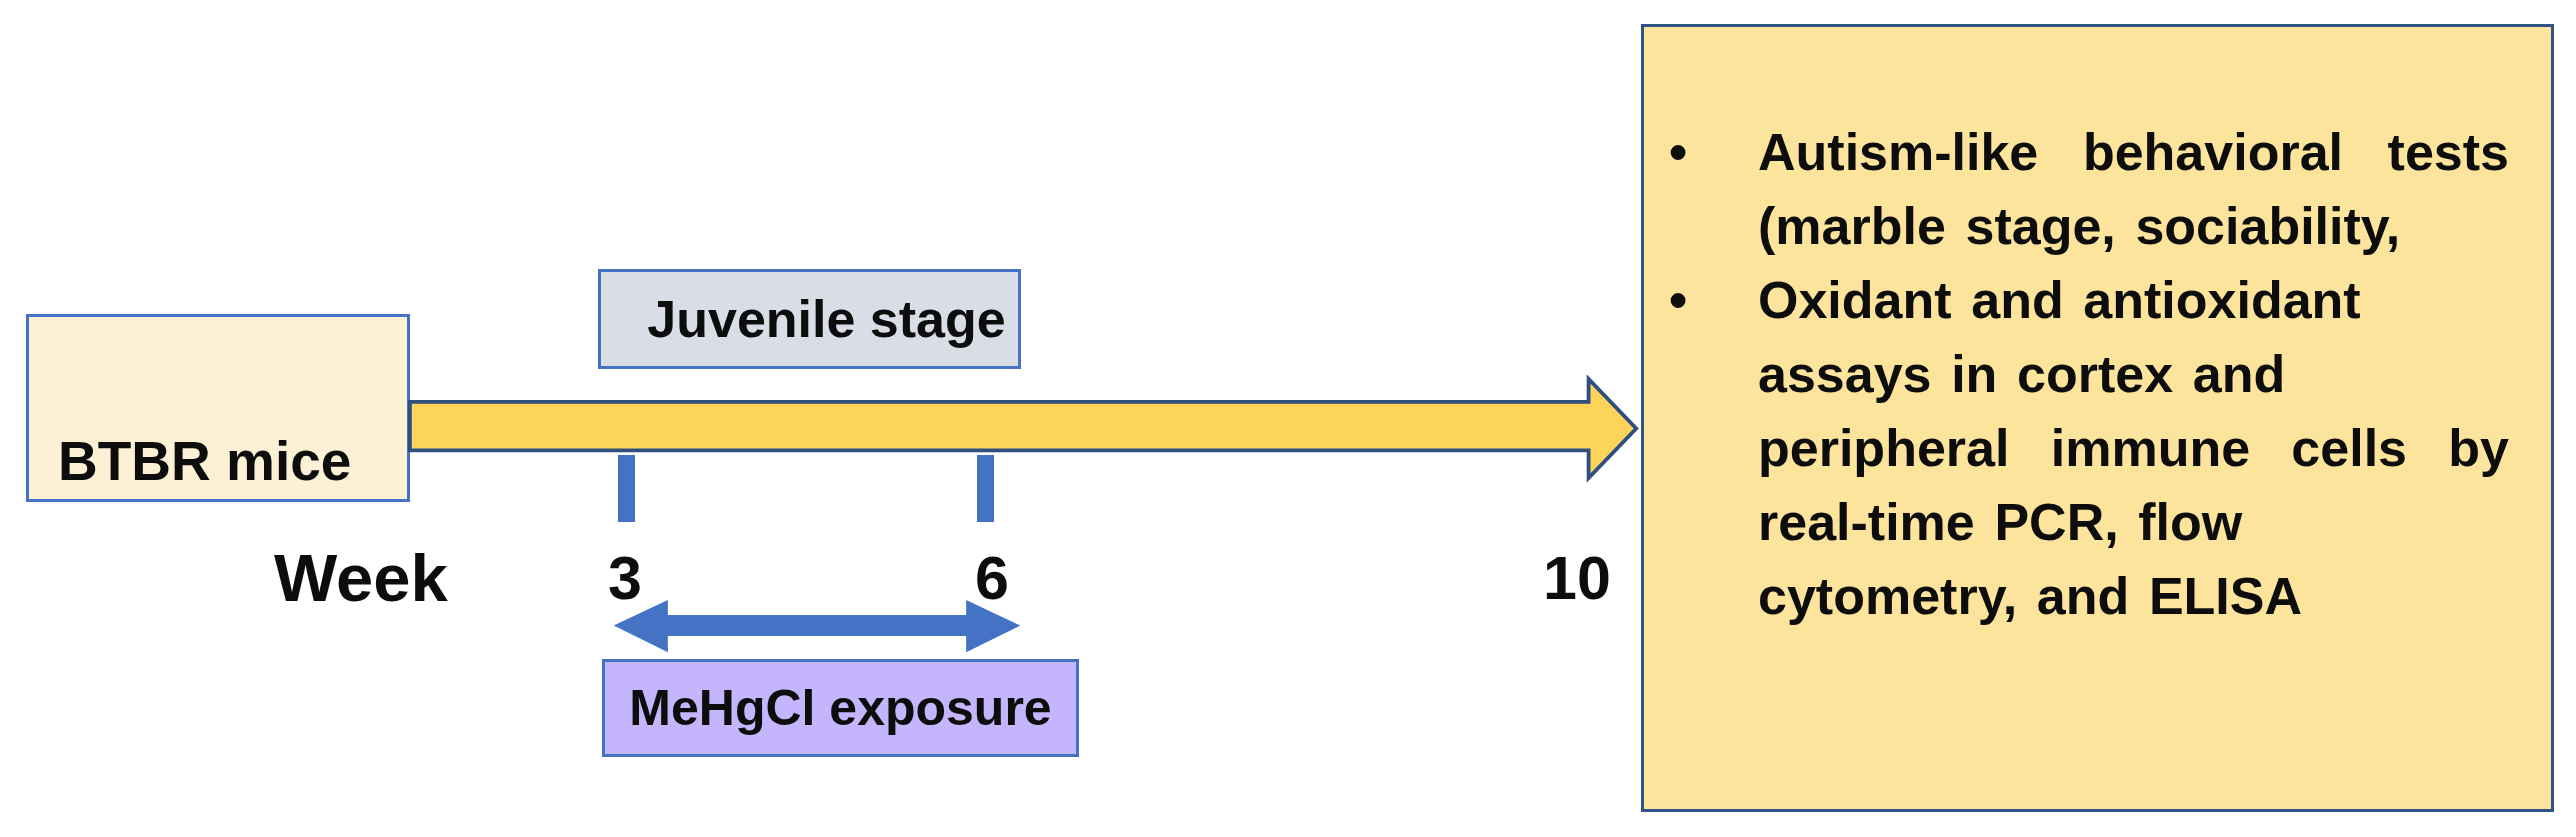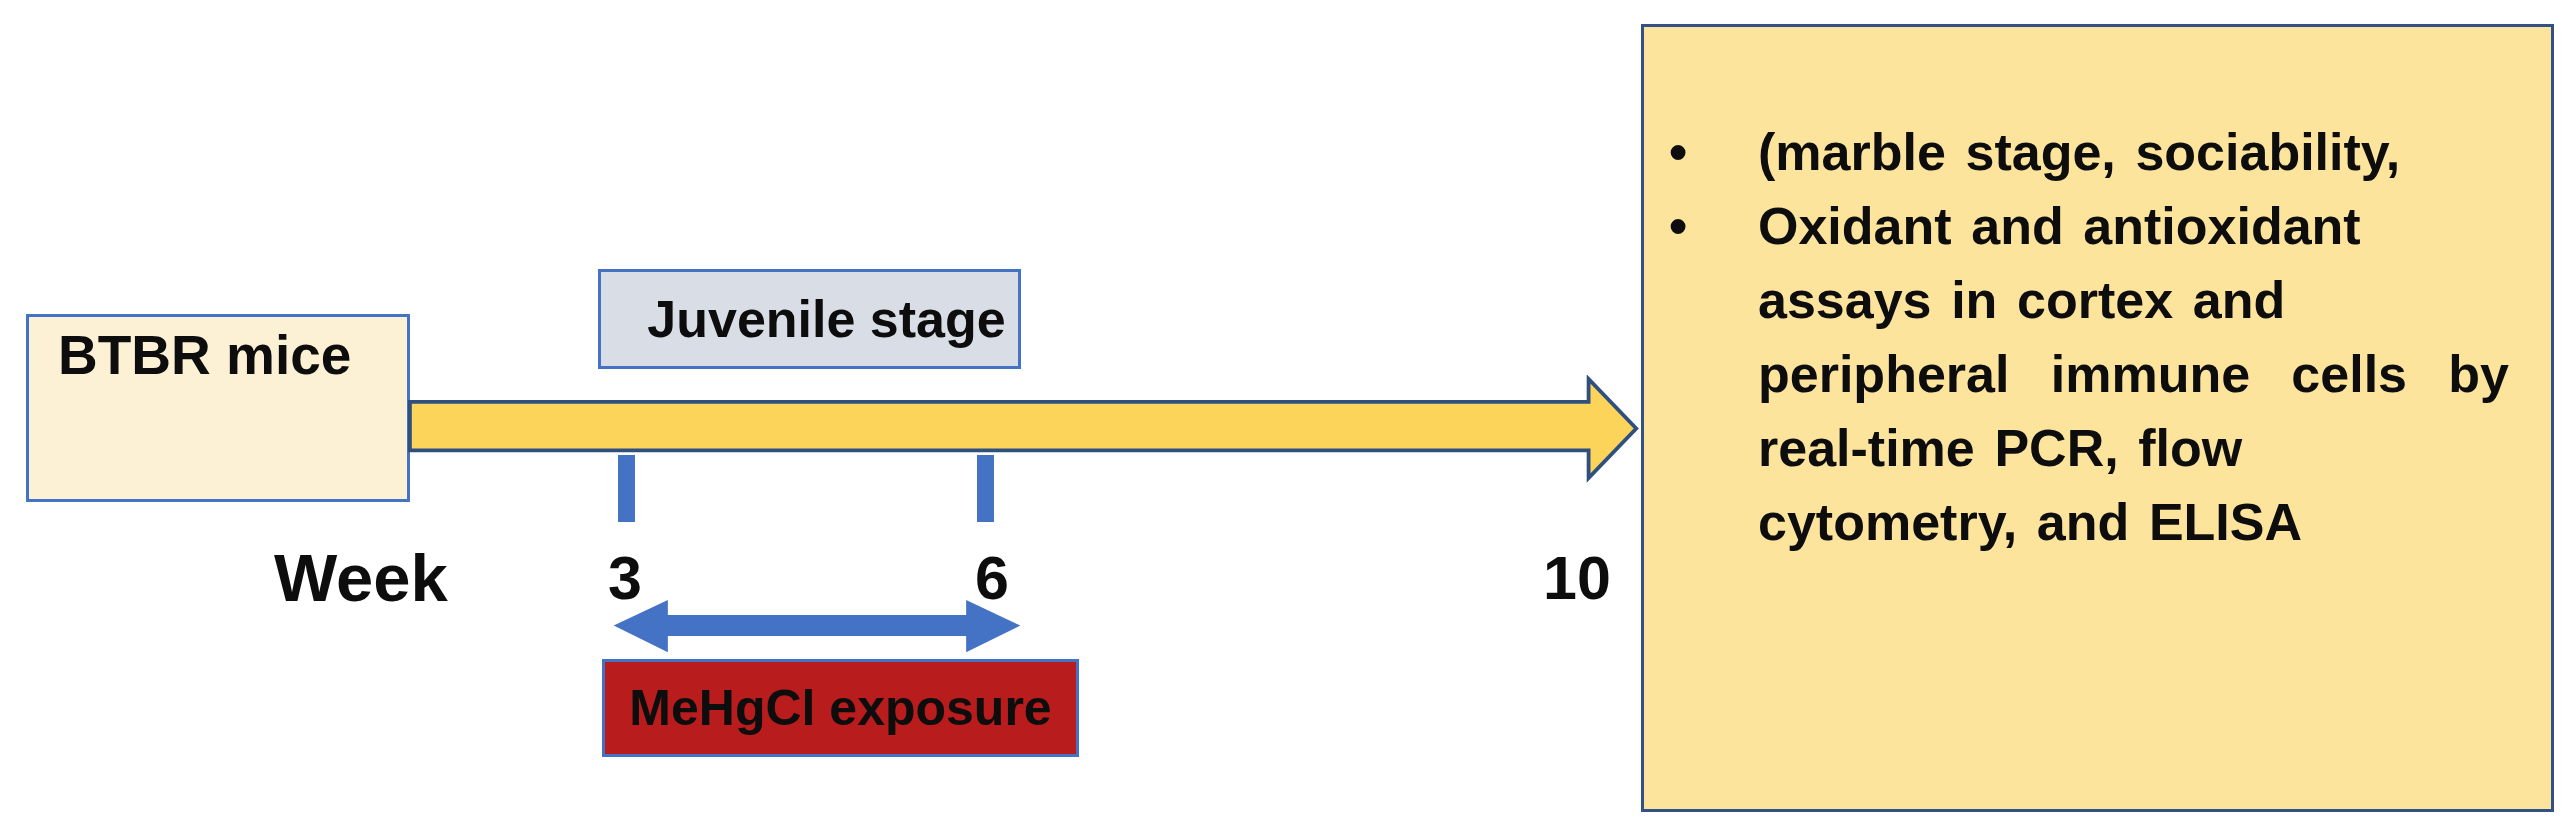--- a/index.html
+++ b/index.html
@@ -14,38 +14,38 @@
     font-weight: 700;
   }
   .abs { position: absolute; }
 
   
   .subject-box {
     left: 26px; top: 314px; width: 384px; height: 188px;
     background: #fcf1d4;
     border: 3.8px solid #4472c4;
     box-sizing: border-box;
-    display: flex; flex-direction: column; justify-content: flex-start;
+    display: flex; flex-direction: column; justify-content: flex-end;
     padding-left: 29px;
     font-size: 55px; line-height: 76px;
   }
 
   
   .stage-box {
     left: 598px; top: 269px; width: 423px; height: 100px;
     background: #d9dde6;
     border: 3.8px solid #4472c4;
     box-sizing: border-box;
     display: flex; align-items: center; justify-content: center;
     font-size: 52px;
     padding-left: 34px;
   }
   .exposure-box {
     left: 602px; top: 659px; width: 477px; height: 98px;
-    background: #b91c1c;
+    background: #c4b5fd;
     border: 3.8px solid #4472c4;
     box-sizing: border-box;
     display: flex; align-items: center; justify-content: center;
     font-size: 50px;
   }
 
   
   .tick {
     width: 17px; height: 67px;
     background: #4472c4;
@@ -111,20 +111,21 @@
   </svg>
 
   <div class="abs exposure-box">
     <span>MeHgCl exposure</span>
   </div>
 
   <div class="abs results-box">
     <ul class="results-list">
       <li class="results-item">
         <span class="bullet-marker">•</span>
+        <div class="rline full">Autism-like behavioral tests</div>
         <div class="rline">(marble stage, sociability,</div>
       </li>
       <li class="results-item">
         <span class="bullet-marker">•</span>
         <div class="rline">Oxidant and antioxidant</div>
         <div class="rline">assays in cortex and</div>
         <div class="rline full">peripheral immune cells by</div>
         <div class="rline">real-time PCR, flow</div>
         <div class="rline">cytometry, and ELISA</div>
       </li>

